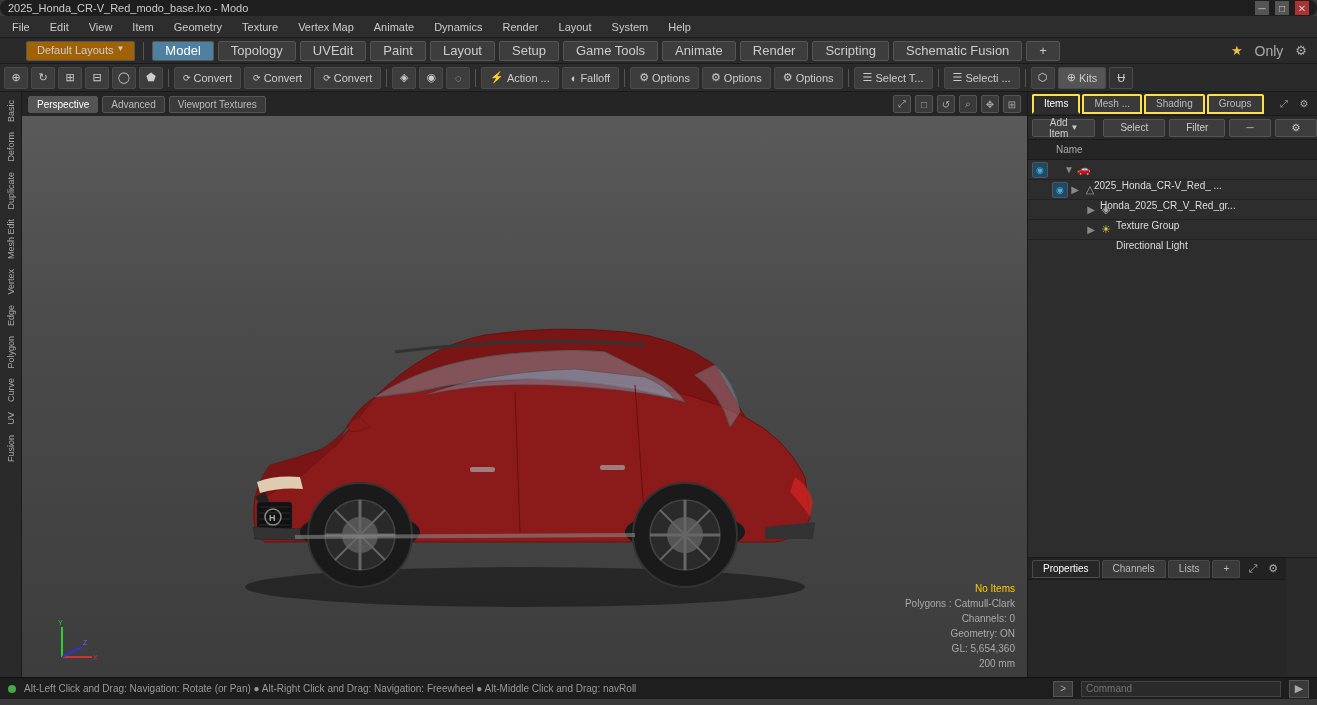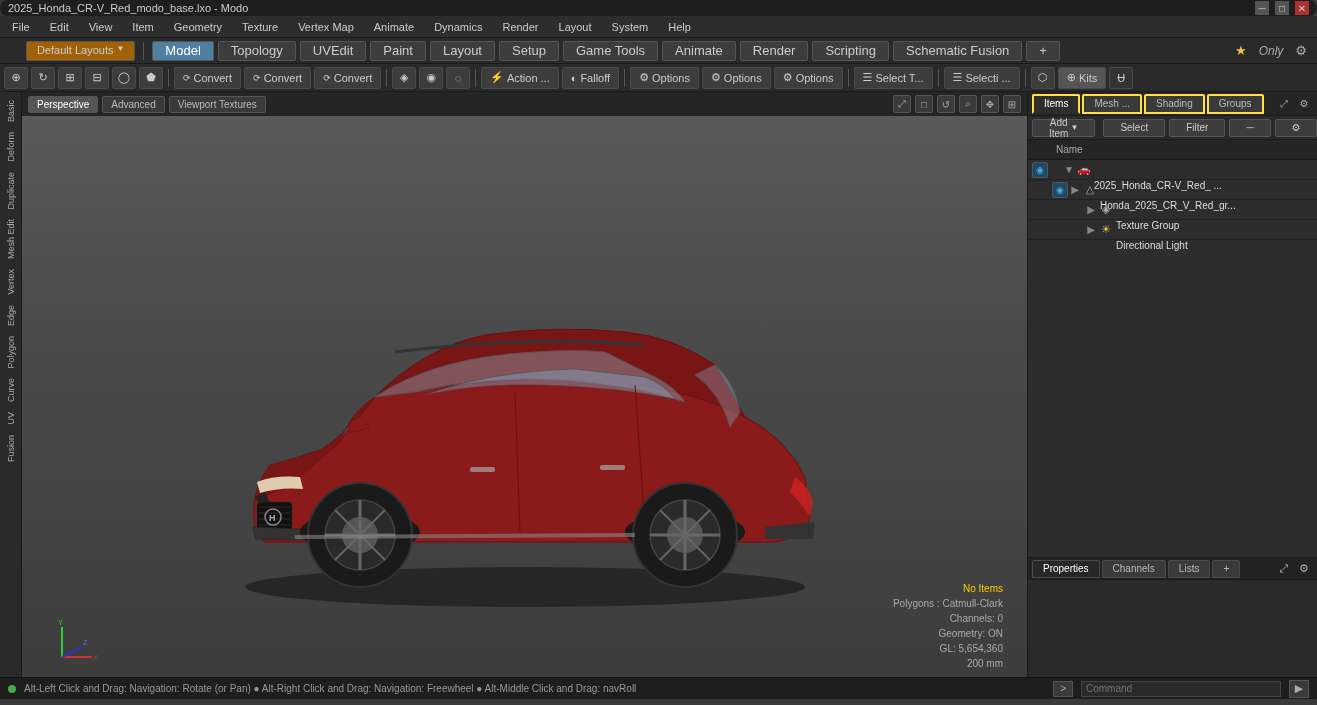--- a/index.html
+++ b/index.html
@@ -257,21 +257,21 @@
       left: 50%;
       transform: translate(-50%, -45%);
       width: 700px;
       height: 400px;
     }
 
     
     #viewport-status {
       position: absolute;
       bottom: 6px;
-      right: 24px;
+      right: 12px;
       text-align: right;
       font-size: 10px;
       color: #ffcc00;
       line-height: 1.5;
     }
     #viewport-status .gray-text {
       color: #aaa;
     }
 
     
@@ -426,21 +426,20 @@
       white-space: nowrap;
       margin-top: 32px;
     }
 
     
     #bottom-panel {
       height: 120px;
       background: #272727;
       border-top: 1px solid #1a1a1a;
       display: flex;
-      flex-direction: column;
     }
     #bottom-tabs {
       height: 22px;
       background: #222;
       display: flex;
       align-items: center;
       padding: 0 4px;
       gap: 2px;
       border-bottom: 1px solid #1a1a1a;
     }
@@ -562,21 +561,21 @@
   <div class="layout-tab">Layout</div>
   <div class="layout-tab">Setup</div>
   <div class="layout-tab">Game Tools</div>
   <div class="layout-tab">Animate</div>
   <div class="layout-tab">Render</div>
   <div class="layout-tab">Scripting</div>
   <div class="layout-tab">Schematic Fusion</div>
   <div class="layout-tab">+</div>
   <div class="layout-spacer"></div>
   <span class="star-btn">★</span>
-  <span style="color:#aaa;font-size:12px;padding:0 4px;font-style:italic;">Only</span>
+  <span style="color:#aaa;font-size:14px;padding:0 4px;">Only</span>
   <span class="gear-icon-btn">⚙</span>
 </div>
 
 <div id="tool-toolbar">
 
   <button class="tool-btn">⊕</button>
   <button class="tool-btn">↻</button>
   <button class="tool-btn">⊞</button>
   <button class="tool-btn">⊟</button>
   <button class="tool-btn">◯</button>

